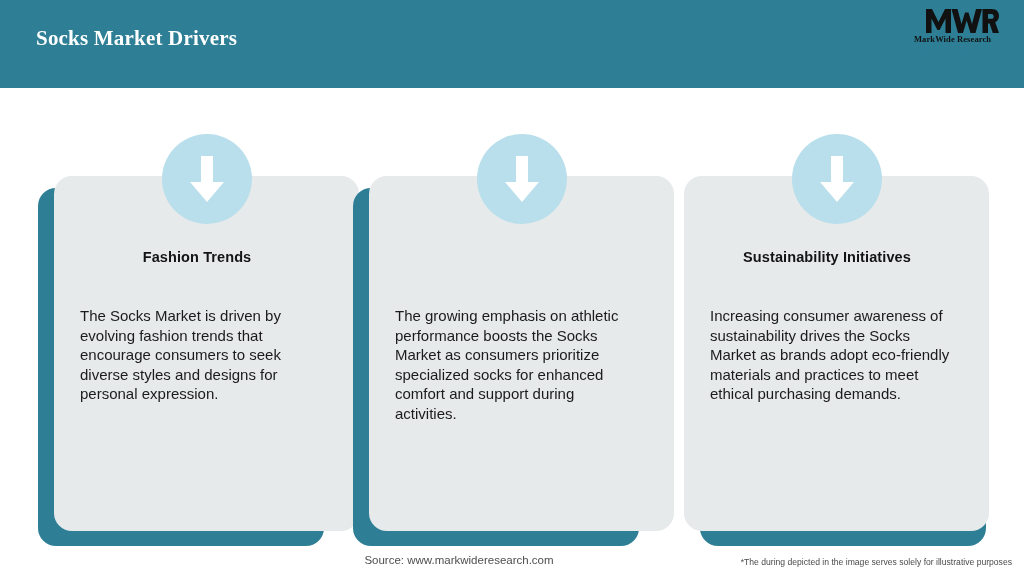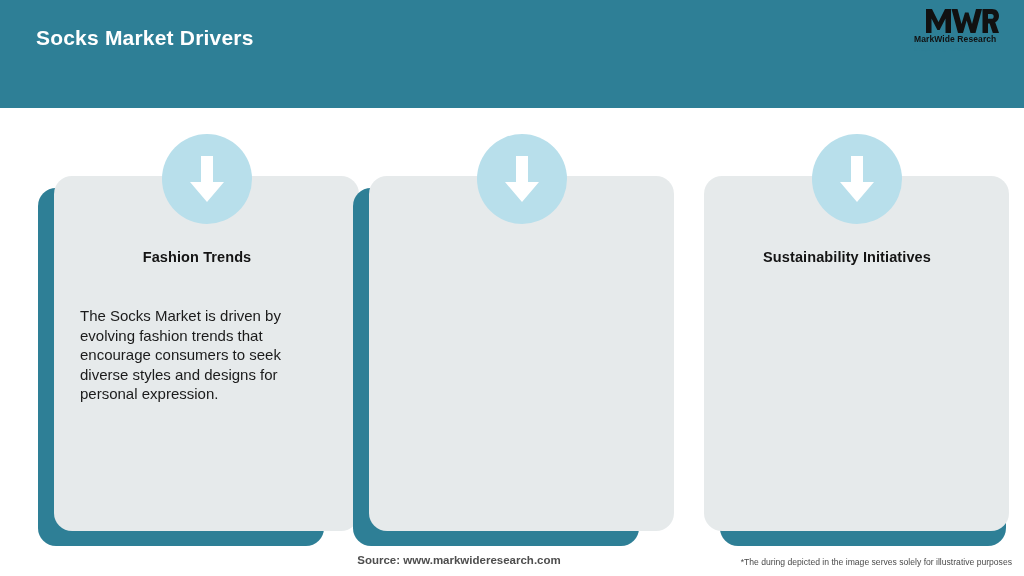--- a/index.html
+++ b/index.html
@@ -15,22 +15,23 @@
     font-family: "Liberation Sans", sans-serif;
     position: relative;
   }
 
   
   #header-band {
     position: absolute;
     left: 0;
     top: 0;
     width: 1024px;
-    height: 108px;
+    height: 88px;
     background: #2e7f96;
+    font-family: Liberation Serif, serif;
   }
 
   #page-title {
     position: absolute;
     left: 36px;
     top: 26px;
     font-size: 21px;
     font-weight: bold;
     color: #ffffff;
     letter-spacing: 0.2px;
@@ -79,21 +80,21 @@
   }
 
   .card-group {
     position: absolute;
     top: 77px;
     width: 286px;
     height: 360px;
   }
   .card-group.pos-0 { left: 54px; }
   .card-group.pos-1 { left: 369px; }
-  .card-group.pos-2 { left: 684px; margin-left: 20px; }
+  .card-group.pos-2 { left: 684px; }
 
   
   .card-plate {
     position: absolute;
     width: 286px;
     height: 358px;
     background: #2e7f96;
     border-radius: 18px;
   }
   .card-group.pos-0 .card-plate { left: -16px; top: 12px; }
@@ -150,21 +151,21 @@
   }
 
   
   #footer-source {
     position: absolute;
     left: 0;
     top: 554px;
     width: 918px;
     text-align: center;
     font-size: 11.5px;
-    font-weight: bold;
+    font-weight: normal;
     color: #4e4e4e;
   }
 
   #footer-disclaimer {
     position: absolute;
     right: 12px;
     top: 557px;
     font-size: 8.6px;
     color: #4a4a4a;
     white-space: nowrap;
@@ -205,32 +206,34 @@
         <svg width="40" height="50" viewBox="0 0 40 50" aria-hidden="true">
           <path d="M14 2 L26 2 L26 28 L37 28 L20 48 L3 28 L14 28 Z" fill="#ffffff"></path>
         </svg>
       </div>
     </div>
   </div>
 
   <div class="card-group pos-1">
     <div class="card-plate"></div>
     <div class="card-body">
+      <div class="card-text">The growing emphasis on athletic performance boosts the Socks Market as consumers prioritize specialized socks for enhanced comfort and support during activities.</div>
       <div class="card-icon">
         <svg width="40" height="50" viewBox="0 0 40 50" aria-hidden="true">
           <path d="M14 2 L26 2 L26 28 L37 28 L20 48 L3 28 L14 28 Z" fill="#ffffff"></path>
         </svg>
       </div>
     </div>
   </div>
 
   <div class="card-group pos-2">
     <div class="card-plate"></div>
     <div class="card-body">
       <div class="card-heading">Sustainability Initiatives</div>
+      <div class="card-text">Increasing consumer awareness of sustainability drives the Socks Market as brands adopt eco-friendly materials and practices to meet ethical purchasing demands.</div>
       <div class="card-icon">
         <svg width="40" height="50" viewBox="0 0 40 50" aria-hidden="true">
           <path d="M14 2 L26 2 L26 28 L37 28 L20 48 L3 28 L14 28 Z" fill="#ffffff"></path>
         </svg>
       </div>
     </div>
   </div>
 
 </div>
 

